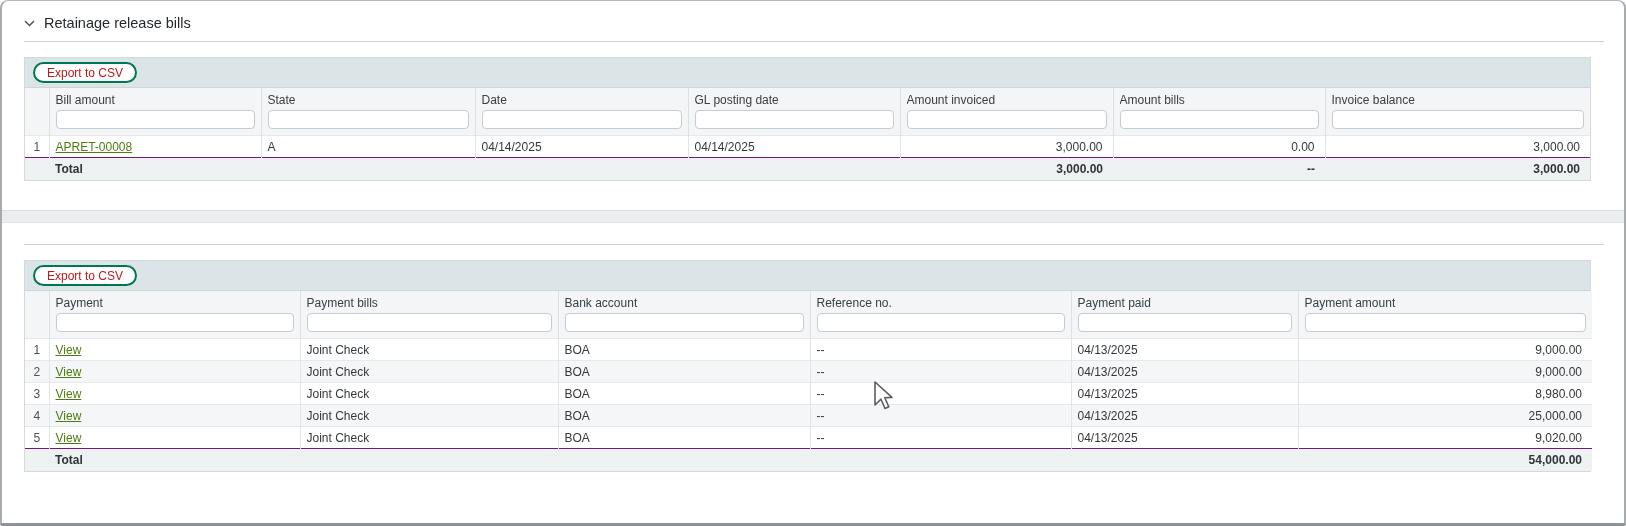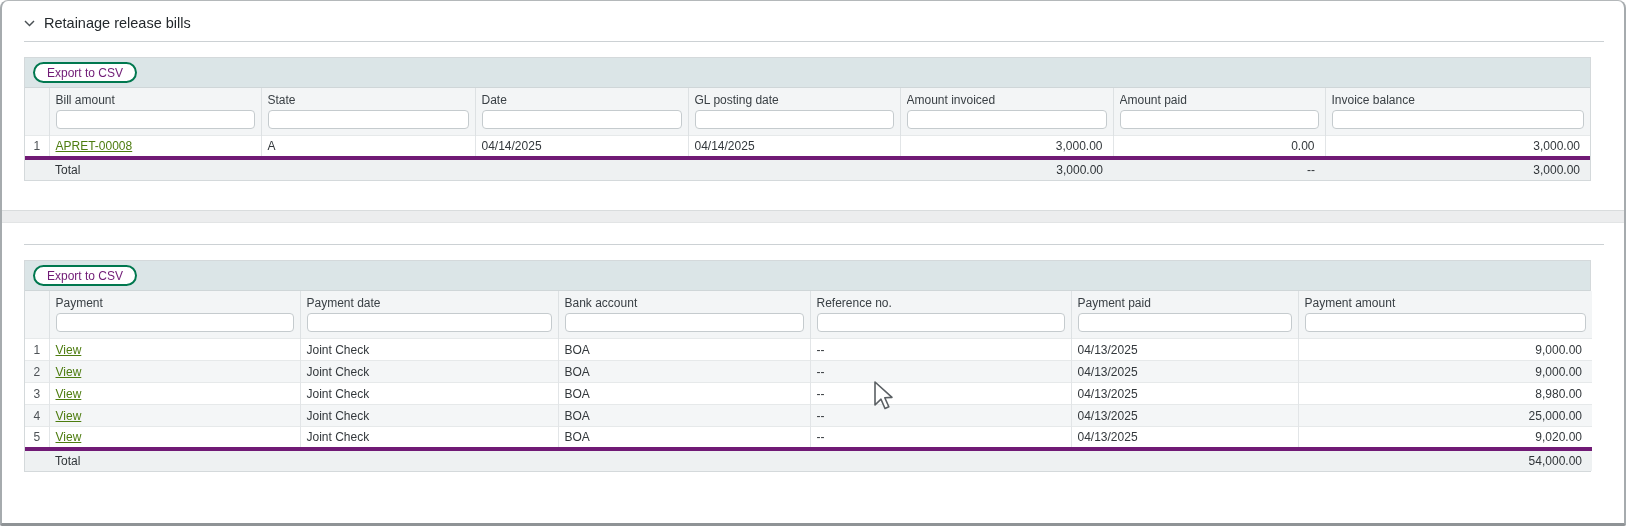--- a/index.html
+++ b/index.html
@@ -25,21 +25,21 @@
 
   .section-header { display:flex; align-items:center; gap:9px; height:18px; }
   .chevron { flex:0 0 auto; display:flex; align-items:center; }
   .section-title { font-size:14.5px; color:#24292d; white-space:nowrap; }
   .title-divider { border:none; border-top:1px solid #ccd1d4; margin-top:9px; }
 
   .grid-block { width:1567px; border:1px solid #d4d9db; margin-top:15px; background:#fff; }
   .grid-toolbar { height:30px; background:#dbe5e7; display:flex; align-items:center; padding-left:8px; border-bottom:1px solid #cfd6d8; }
   .export-btn {
     height:21px; padding:0 12px; background:#ffffff;
-    border:2px solid #00784f; border-radius:11px; color:#701a75;
+    border:2px solid #00784f; border-radius:11px; color:#b91c1c;
     font-size:12px; line-height:16px; font-family:"Liberation Sans", sans-serif; cursor:pointer; white-space:nowrap;
   }
 
   table.grid { border-collapse:collapse; table-layout:fixed; width:100%; font-size:12px; background:#fff; }
   table.grid thead th {
     background:#f3f5f6; border-left:1px solid #dde1e3;
     padding:5px 6px 6px 6px; text-align:left; font-weight:400;
     color:#3a4045; vertical-align:top;
   }
   table.grid thead th.gutter { border-left:none; padding:0; }
@@ -52,22 +52,22 @@
   table.grid tbody td {
     height:22px; padding:0 6px; border-top:1px solid #e6e9ea;
     border-left:1px solid #e2e5e7; color:#33383c; white-space:nowrap; overflow:hidden;
   }
   table.grid tbody td.gutter { border-left:none; text-align:center; color:#4d5256; padding:0 2px; }
   table.grid tbody tr.even td { background:#f4f6f7; }
   table.grid td.col-right, table.grid th.col-right input { text-align:right; }
   table.grid td.col-right { padding-right:10px; }
   table.grid th.col-right input { text-align:left; }
   table.grid tr.total-row td {
-    background:#eef1f2; border-left:none; border-top:4px solid #701a75;
-    font-weight:400; color:#2f3438;
+    background:#eef1f2; border-left:none; border-top:1px solid #701a75;
+    font-weight:700; color:#2f3438;
   }
   .grid-link { color:#4d7c0f; text-decoration:underline; }
   #cursor { position:absolute; pointer-events:none; z-index:10; }
 </style>
 </head>
 <body>
 
 <div class="frame">
 
   <div class="panel panel-1">
@@ -112,21 +112,21 @@
               </th>
               <th class="col-left">
                 <div class="col-label">GL posting date</div>
                 <input type="text" class="filter-input" placeholder="" style="">
               </th>
               <th class="col-right">
                 <div class="col-label">Amount invoiced</div>
                 <input type="text" class="filter-input" placeholder="" style="">
               </th>
               <th class="col-right">
-                <div class="col-label">Amount paid</div>
+                <div class="col-label">Amount bills</div>
                 <input type="text" class="filter-input" placeholder="" style="">
               </th>
               <th class="col-right">
                 <div class="col-label">Invoice balance</div>
                 <input type="text" class="filter-input" placeholder="" style="">
               </th>
             </tr>
           </thead>
           <tbody>
             <tr class="odd">
@@ -173,21 +173,21 @@
             <col style="width: 294px;">
           </colgroup>
           <thead>
             <tr>
               <th class="gutter"></th>
               <th class="col-left">
                 <div class="col-label">Payment</div>
                 <input type="text" class="filter-input" placeholder="" style="">
               </th>
               <th class="col-left">
-                <div class="col-label">Payment date</div>
+                <div class="col-label">Payment bills</div>
                 <input type="text" class="filter-input" placeholder="" style="">
               </th>
               <th class="col-left">
                 <div class="col-label">Bank account</div>
                 <input type="text" class="filter-input" placeholder="" style="">
               </th>
               <th class="col-left">
                 <div class="col-label">Reference no.</div>
                 <input type="text" class="filter-input" placeholder="" style="">
               </th>

